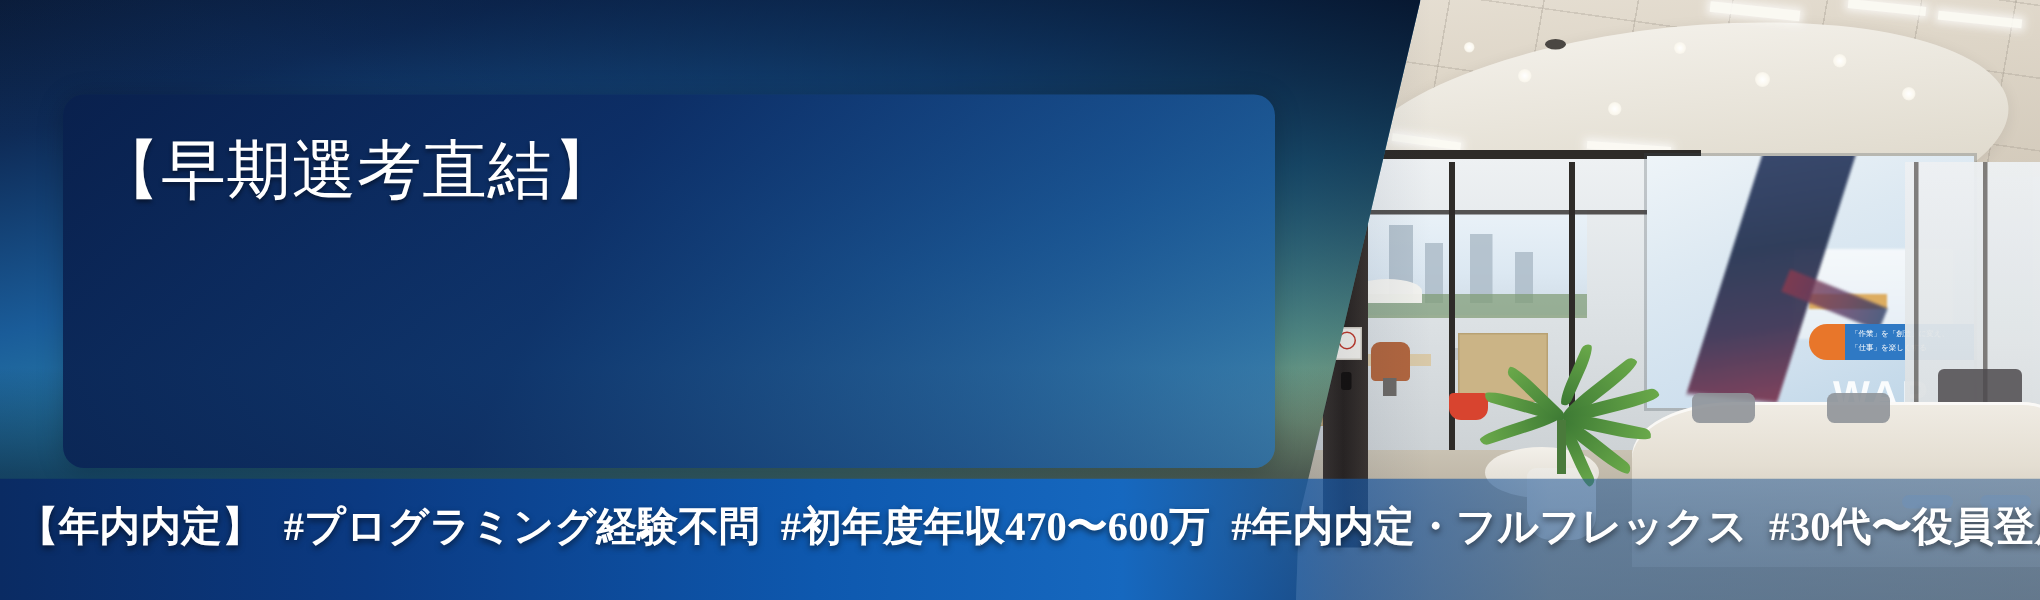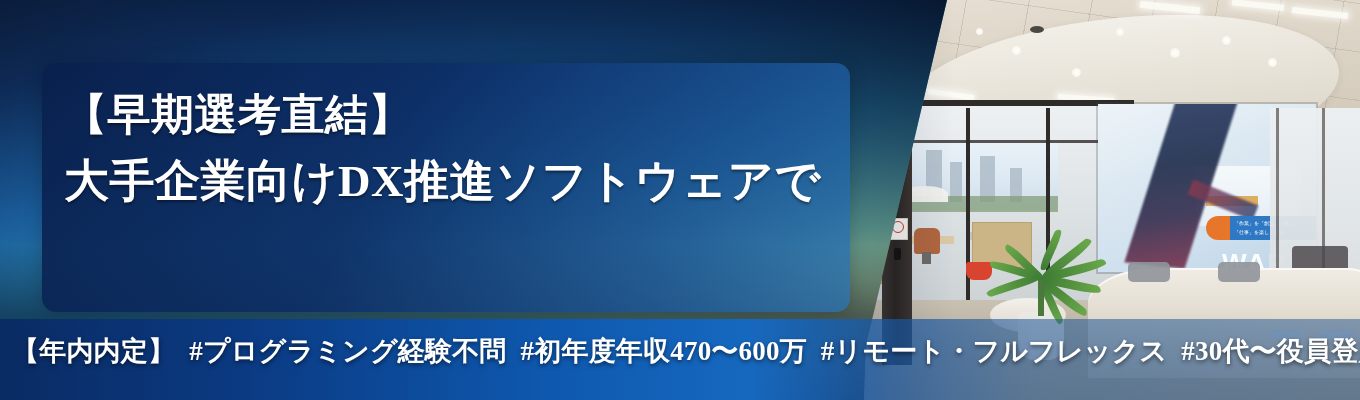--- a/index.html
+++ b/index.html
@@ -224,21 +224,21 @@
     background: linear-gradient(118deg,
        rgba(9,32,77,.93) 0%,
        rgba(12,44,100,.90) 42%,
        rgba(25,82,150,.80) 78%,
        rgba(40,116,185,.72) 100%);
     box-shadow: 0 2px 18px rgba(0,0,0,.22);
   }
   .headline {
     position: absolute; left: 22px; top: 18px; width: 770px;
     color: #ffffff;
-    font-weight: 700;
+    font-weight: 400;
     font-size: 45px;
     line-height: 67px;
     letter-spacing: .5px;
     text-shadow: 0 2px 3px rgba(0,0,0,.45);
     white-space: nowrap;
   }
   .headline .ln { display:block; }
   .headline .ln1 { font-size: 43px; }
 
   
@@ -373,28 +373,27 @@
     <div class="photo-shade"></div>
   </div>
 
   <div class="gradient-panel"></div>
   <div class="gradient-dark-overlay"></div>
   <div class="gradient-bottom-overlay"></div>
 
   <div class="headline-card">
     <div class="headline">
       <span class="ln ln1">【早期選考直結】</span>
-      <span class="ln ln2">大手企業向けDX推進ソフトウェアで</span>
     </div>
   </div>
 
   <div class="bottom-bar">
     <div class="bb-fill"></div>
     <div class="bb-text">
       <span class="seg">【年内内定】</span>
       <span class="seg">#プログラミング経験不問</span>
       <span class="seg">#初年度年収470〜600万</span>
-      <span class="seg">#リモート・フルフレックス</span>
+      <span class="seg">#年内内定・フルフレックス</span>
       <span class="seg">#30代〜役員登用実績あり</span>
     </div>
   </div>
 
 </div>
 
 </body></html>

